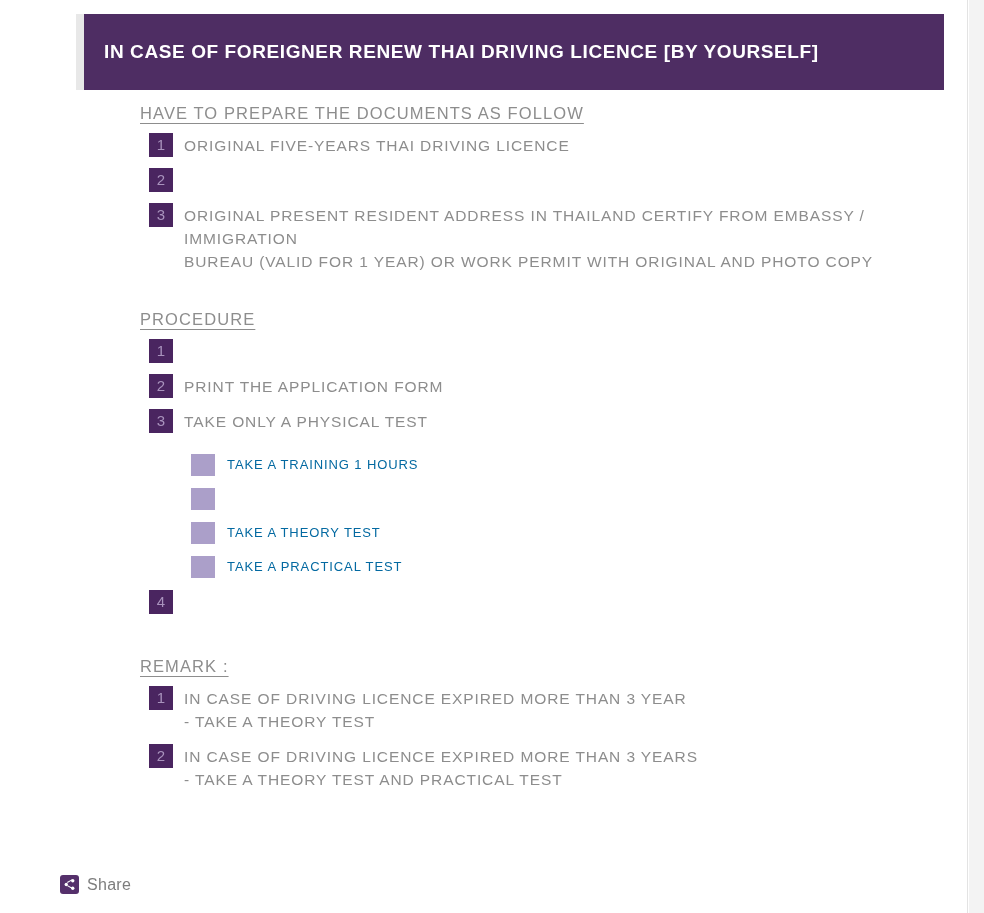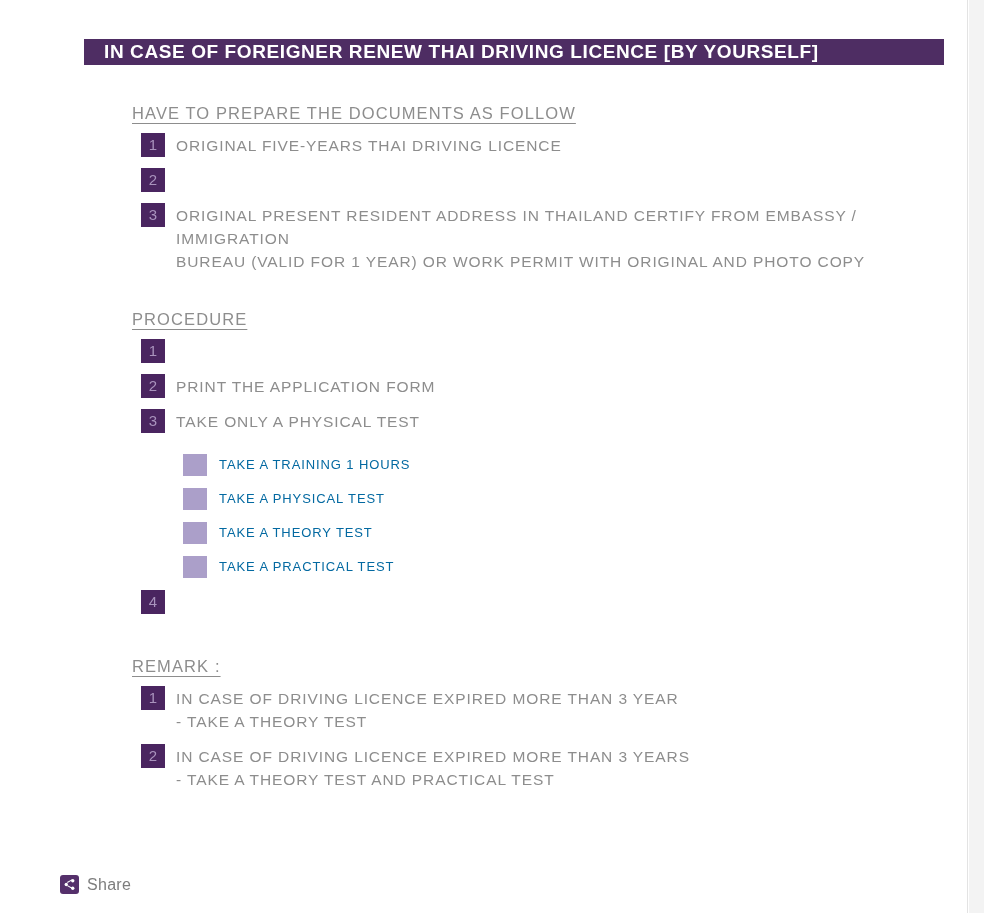--- a/index.html
+++ b/index.html
@@ -32,21 +32,20 @@
   }
 
   
   .banner-wrap {
     position: absolute;
     left: 76px;
     top: 14px;
     width: 868px;
     height: 76px;
     display: flex;
-    align-items: center;
   }
   .banner-accent {
     width: 8px;
     background: #e8e8e8;
     flex: 0 0 8px;
   }
   .banner {
     flex: 1;
     background: #4e2d63;
     display: flex;
@@ -65,21 +64,21 @@
   }
 
   
   .content {
     position: absolute;
     left: 0;
     top: 104px;
     width: 968px;
   }
   .section {
-    margin: 0 0 0 4px;
+    margin: 0 0 0 12px;
     padding-left: 36px;
   }
   .section-heading {
     margin-left: 92px;
     color: #8d8d8d;
     font-size: 16.5px;
     letter-spacing: 1.1px;
     text-decoration: underline;
     text-underline-offset: 4px;
     display: inline-block;
@@ -226,21 +225,20 @@
         </div>
 
         <div class="gap-sm"></div>
 
         <div class="subitem">
           <div class="subbox"></div>
           <div class="subitem-text">TAKE A TRAINING 1 HOURS</div>
         </div>
         <div class="subitem">
           <div class="subbox"></div>
-          <div class="subitem-text">TAKE A PHYSICAL TEST</div>
         </div>
         <div class="subitem">
           <div class="subbox"></div>
           <div class="subitem-text">TAKE A THEORY TEST</div>
         </div>
         <div class="subitem">
           <div class="subbox"></div>
           <div class="subitem-text">TAKE A PRACTICAL TEST</div>
         </div>
 

